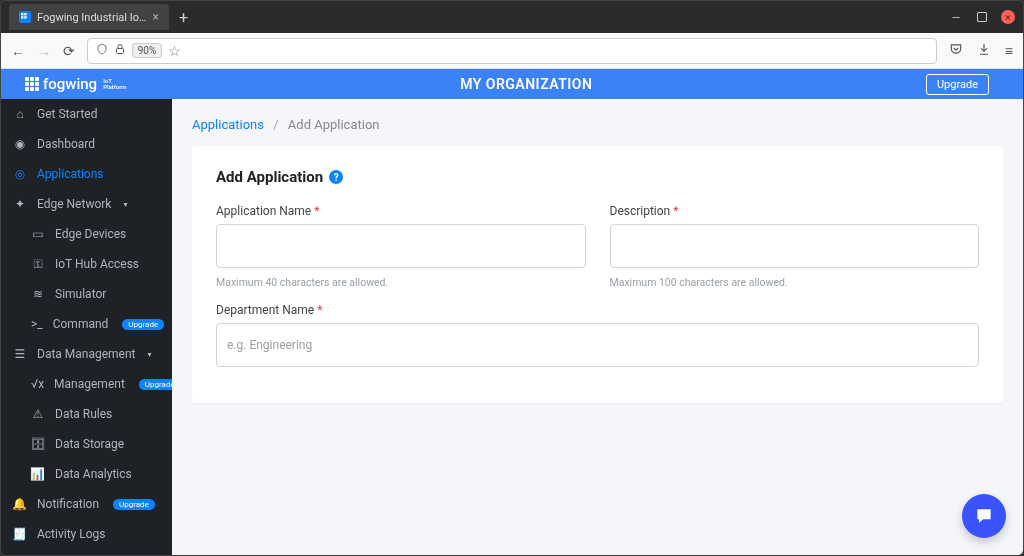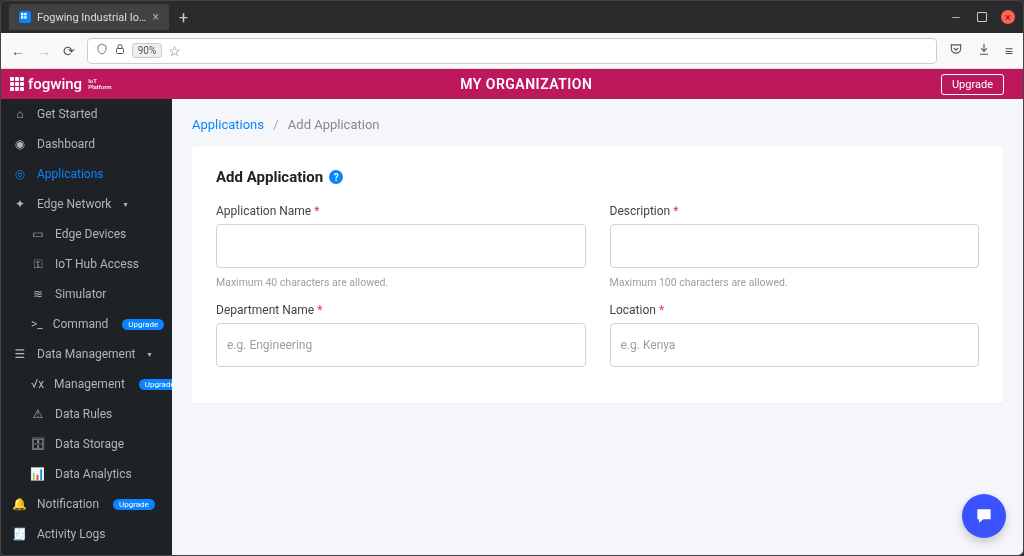--- a/index.html
+++ b/index.html
@@ -20,21 +20,21 @@
 
 .urlbar { height:36px; background:#f9f9fa; border-bottom:1px solid #ddd; display:flex; align-items:center; padding:0 10px; gap:12px; }
 .nav-btn { color:#555; font-size:14px; cursor:pointer; }
 .nav-btn.disabled { color:#bbb; }
 .url-field { flex:1; display:flex; align-items:center; background:#fff; border:1px solid #ccc; border-radius:4px; height:26px; padding:0 8px; gap:6px; font-size:12px; color:#555; }
 .url-field svg { width:12px; height:12px; }
 .zoom-badge { background:#eee; border:1px solid #ccc; border-radius:3px; font-size:10px; padding:1px 5px; color:#555; }
 .star { color:#777; font-size:14px; }
 .toolbar-right { display:flex; gap:14px; align-items:center; color:#555; font-size:14px; }
 
-.app-header { height:30px; background:#be185d; display:flex; align-items:center; padding:0 9px; color:#fff; }
+.app-header { height:30px; background:#3b82f6; display:flex; align-items:center; padding:0 24px; color:#fff; }
 .logo { display:flex; align-items:center; gap:4px; font-size:15px; font-weight:500; }
 .logo-grid { display:grid; grid-template-columns:repeat(3,4px); gap:1px; }
 .logo-grid span { width:4px; height:4px; background:#fff; border-radius:1px; }
 .logo-sub { font-size:6px; line-height:6px; margin-left:2px; }
 .header-title { flex:1; text-align:center; font-weight:600; font-size:14px; letter-spacing:0.5px; }
 .upgrade-btn { border:1px solid #fff; padding:3px 10px; border-radius:3px; font-size:11px; cursor:pointer; margin-right:10px; }
 .user-pill { background:rgba(255,255,255,0.15); border:1px solid rgba(255,255,255,0.3); padding:3px 10px; border-radius:3px; font-size:11px; display:flex; align-items:center; gap:5px; cursor:pointer; }
 
 .workspace { display:flex; height:458px; }
 .sidebar { width:171px; background:#1e2226; color:#adb5bd; overflow-y:auto; font-size:12px; position:relative; }
@@ -259,26 +259,20 @@
         </div>
       </div>
 
       <div class="form-row">
         <div class="form-group">
           <label class="form-label">
             <span>Department Name</span> <span class="req">*</span>
           </label>
           <input class="form-input" type="text" placeholder="e.g. Engineering" style="">
         </div>
-        <div class="form-group">
-          <label class="form-label">
-            <span>Location</span> <span class="req">*</span>
-          </label>
-          <input class="form-input" type="text" placeholder="e.g. Kenya" style="">
-        </div>
       </div>
 
     </div>
   </div>
 </div>
 
 <div class="chat-fab">
   <svg viewBox="0 0 24 24" fill="#fff">
       <path d="M4 4 h16 v12 h-9 l-5 4 v-4 H4 Z"></path>
     </svg>

